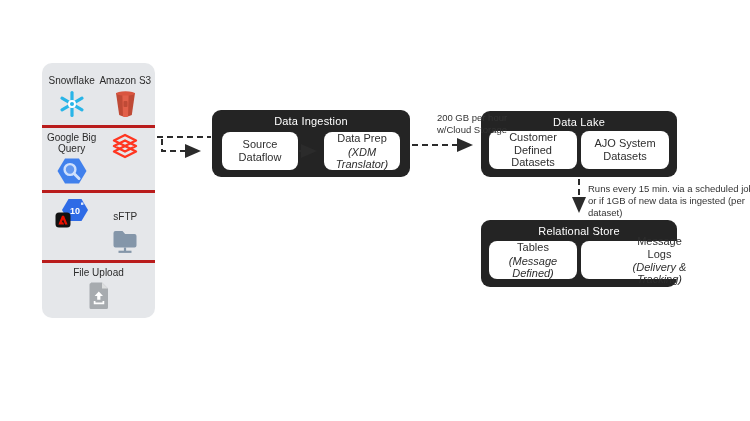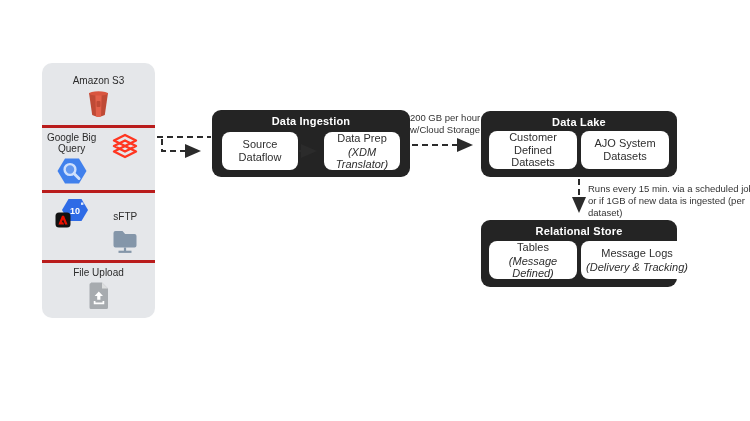--- a/index.html
+++ b/index.html
@@ -12,42 +12,56 @@
   .sgroup{box-sizing:border-box;display:flex;justify-content:space-evenly;align-items:stretch;padding:4px 2px 6px;}
   .sgroup.sep{border-top:3px solid #b91c1c;}
   .g1{height:62px}.g2{height:65px}.g3{height:70px}.g4{height:56px}
   .s-item{width:52px;display:flex;flex-direction:column;align-items:center;}
   .s-label{flex:1;display:flex;align-items:flex-end;justify-content:center;
            font-size:10px;color:#2b2b2b;text-align:center;line-height:1.12;font-weight:500;padding-bottom:3px;}
   .s-icon{flex:0 0 auto;display:flex;align-items:center;justify-content:center;}
 
   
   .bigbox{position:absolute;background:#242424;border-radius:9px;}
-  .btitle{color:#fff;font-size:11px;font-weight:bold;text-align:center;padding-top:5px;letter-spacing:.2px;}
+  .btitle{color:#fff;font-size:11px;font-weight:normal;text-align:center;padding-top:5px;letter-spacing:.2px;}
   .node{position:absolute;background:#fff;border-radius:8px;display:flex;flex-direction:column;
         align-items:center;justify-content:center;text-align:center;padding:2px;box-sizing:border-box;}
   .nlabel{font-size:11px;color:#2e2e2e;line-height:1.15;}
   .nsub{font-size:11px;font-style:italic;color:#2e2e2e;margin-top:1px;}
 
   
   .ann{position:absolute;font-size:9.5px;color:#333;line-height:1.28;}
-  .ann.center{text-align:center;}
+  .ann.center{text-align:center;margin-left:27px;}
 
   
   .overlay{position:absolute;left:0;top:0;pointer-events:none;}
   .dash{stroke:#2b2b2b;stroke-width:2;fill:none;stroke-dasharray:6 4;}
 </style>
 </head>
 <body>
 
 <div class="canvas">
 
   <div class="sidebar">
 
     <div class="sgroup g1">
+      <div class="s-item">
+        <div class="s-label">Snowflake</div>
+        <div class="s-icon">
+          <svg width="30" height="30" viewBox="0 0 30 30">
+            <g stroke="#29B5E8" stroke-width="3.2" stroke-linecap="round">
+              <line x1="15" y1="3.5" x2="15" y2="26.5"></line>
+              <line x1="5" y1="9.2" x2="25" y2="20.8"></line>
+              <line x1="5" y1="20.8" x2="25" y2="9.2"></line>
+            </g>
+            <circle cx="15" cy="15" r="4" fill="#fff"></circle>
+            <circle cx="15" cy="15" r="2" fill="#29B5E8"></circle>
+          </svg>
+        </div>
+      </div>
       <div class="s-item">
         <div class="s-label">Amazon S3</div>
         <div class="s-icon">
           <svg width="27" height="30" viewBox="0 0 27 30">
             <path d="M4 4 L23 4 L19.8 26 Q13.5 29.5 7.2 26 Z" fill="#BF4A36"></path>
             <path d="M10.3 4 L16.7 4 L16 27.6 Q13.5 28.6 11 27.6 Z" fill="#E2604A"></path>
             <ellipse cx="13.5" cy="4.4" rx="9.5" ry="2.1" fill="#D9553F"></ellipse>
             <rect x="11.5" y="12" width="4" height="6" rx="1" fill="#BF4A36"></rect>
           </svg>
         </div>
@@ -141,21 +155,21 @@
     <div class="nlabel">Customer Defined Datasets</div>
   </div>
 
   <div class="bigbox" style="left:481px;top:220px;width:196px;height:67px;">
     <div class="btitle">Relational Store</div>
   </div>
   <div class="node" style="left:489px;top:241px;width:88px;height:38px;">
     <div class="nlabel">Tables</div>
     <div class="nsub">(Message Defined)</div>
   </div>
-  <div class="node" style="left:581px;top:241px;width:112px;height:38px;">
+  <div class="node" style="left:581px;top:241px;width:112px;height:38px;padding-left:47px;">
     <div class="nlabel">Message Logs</div>
     <div class="nsub">(Delivery &amp; Tracking)</div>
   </div>
 
   <div class="ann center" style="left:402px;top:112px;width:86px;">200 GB per hour w/Cloud Storage</div>
   <div class="ann" style="left:588px;top:183px;width:168px;">Runs every 15 min. via a scheduled job or if 1GB of new data is ingested (per dataset)</div>
 
   <svg class="overlay" width="750" height="421">
     <defs>
       <marker id="arw" markerWidth="9" markerHeight="8" refX="6.5" refY="3.5" orient="auto">

